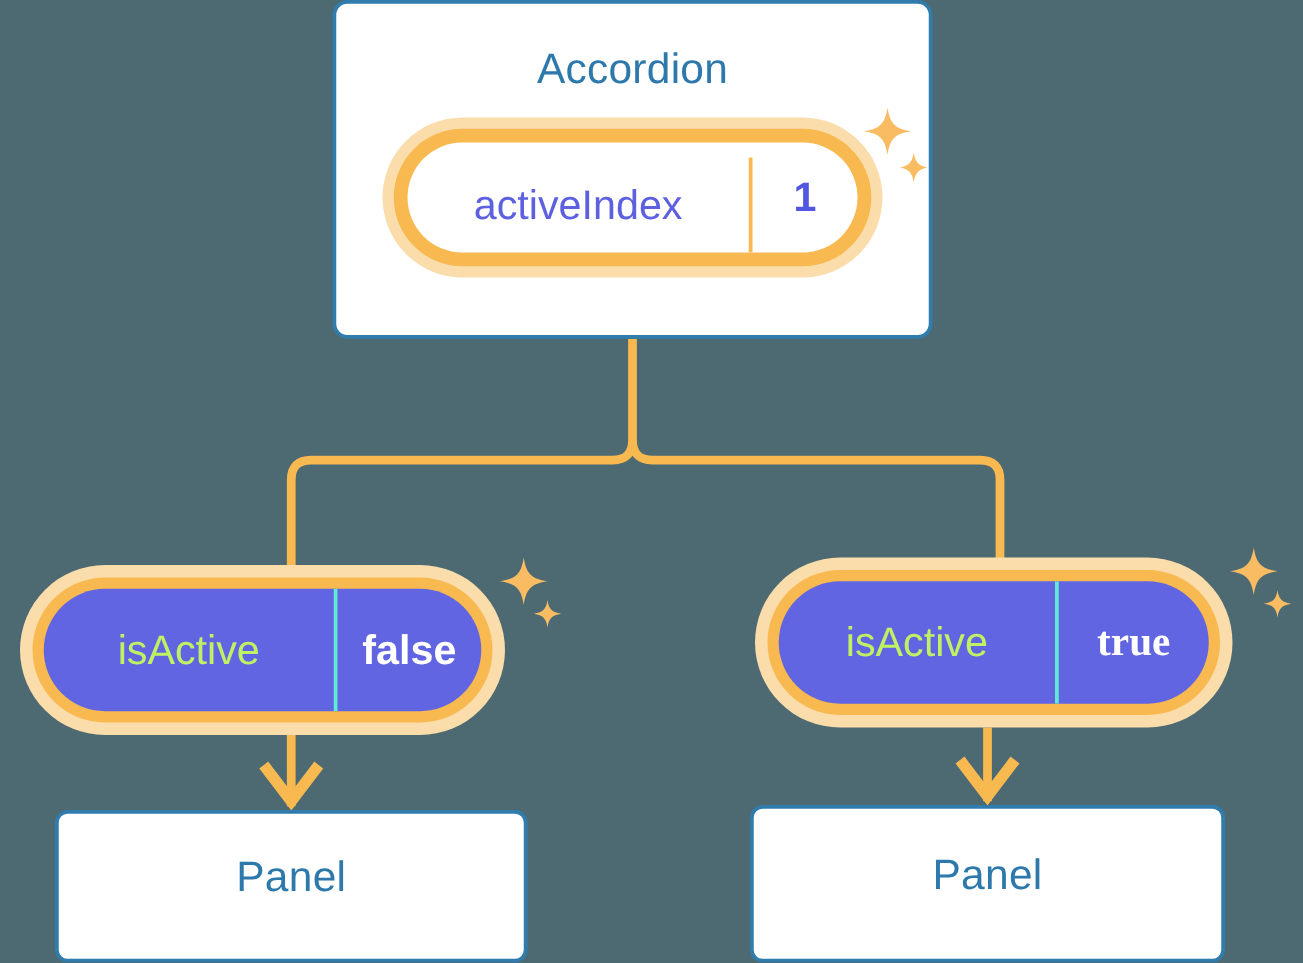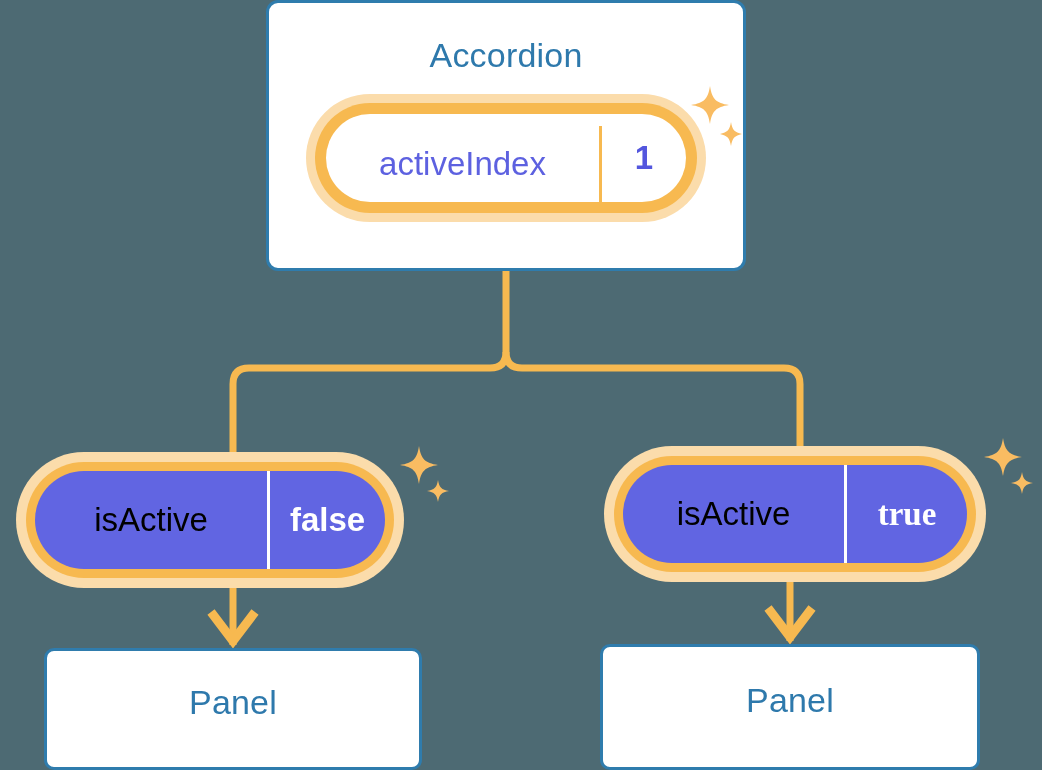--- a/index.html
+++ b/index.html
@@ -128,23 +128,23 @@
   
   .pill-purple .pill-ring {
     left: 10px; top: 10px; right: 10px; bottom: 10px;
     background: #f7b950;
   }
   .pill-purple .pill-inner {
     left: 19px; top: 19px; right: 19px; bottom: 19px;
     background: #6165e2;
   }
   .pill-purple .pill-key {
-    color: #000000;
-    font-size: 33px;
-    border-right: 3px solid #ffffff;
+    color: #bef264;
+    font-size: 33px;
+    border-right: 3px solid #5eead4;
   }
   .pill-purple .pill-val {
     color: #ffffff;
     font-size: 33px;
     font-weight: 700;
   }
 
   #pill-isactive-left {
     left: 16px;
     top: 452px;

